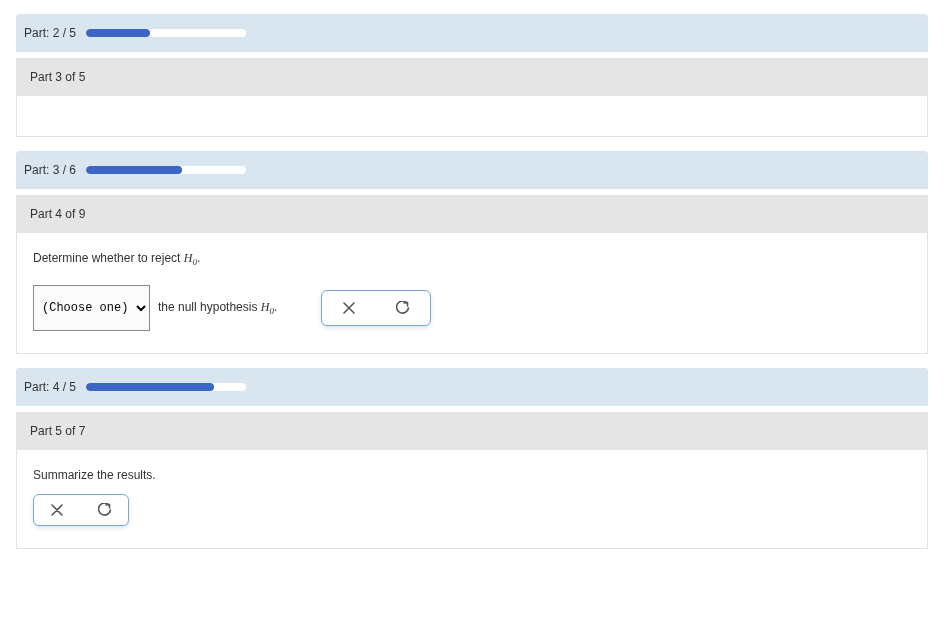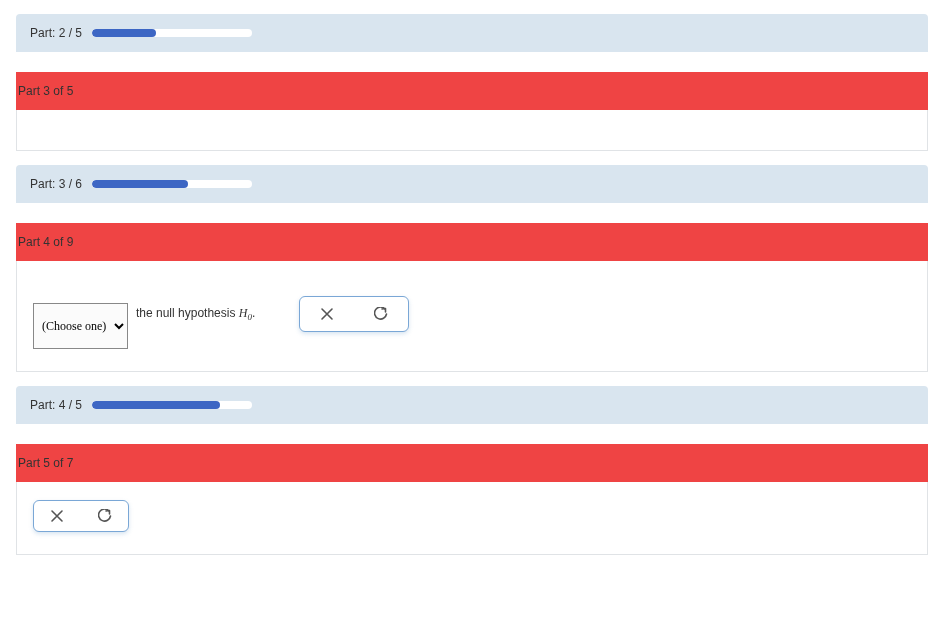--- a/index.html
+++ b/index.html
@@ -9,21 +9,21 @@
     }
     body {
       font-family: Verdana, Geneva, sans-serif;
       font-size: 12px;
       color: #333;
       background: #fff;
       padding: 8px 16px;
     }
     .part-header {
       background: #d9e5ef;
-      padding: 12px 14px;
+      padding: 12px 8px;
       border-radius: 4px 4px 0 0;
       display: flex;
       align-items: center;
       gap: 10px;
       margin-top: 6px;
     }
     .part-header .label {
       font-size: 12px;
       color: #333;
     }
@@ -33,24 +33,24 @@
       background: #fff;
       border-radius: 4px;
       overflow: hidden;
     }
     .progress-fill {
       height: 100%;
       background: #3c66c4;
       border-radius: 4px;
     }
     .sub-header {
-      background: #ef4444;
-      padding: 12px 2px;
-      font-size: 12px;
-      margin-top: 20px;
+      background: #e5e5e5;
+      padding: 12px 14px;
+      font-size: 12px;
+      margin-top: 6px;
     }
     .content-panel {
       background: #fff;
       border: 1px solid #e0e3e6;
       border-top: none;
       padding: 18px 16px 22px;
       margin-bottom: 14px;
     }
     .question-text {
       font-size: 12px;
@@ -95,27 +95,26 @@
       cursor: pointer;
       display: inline-flex;
       align-items: center;
       justify-content: center;
     }
     .tool-icon svg {
       width: 14px;
       height: 14px;
     }
     .choose-select {
-      font-family: Liberation Serif, serif;
+      font-family: Liberation Mono, monospace;
       font-size: 12px;
       border: 1px solid #888;
       background: #fbfbfb;
       padding: 14px 4px;
       cursor: pointer;
-      margin-top: 24px;
     }
     .inline-text {
       display: inline;
     }
     .h0 {
       font-style: italic;
       font-family: Georgia, serif;
     }
     .h0 .sub {
       font-size: 9px;
@@ -155,20 +154,23 @@
 <div class="part-header">
   <span class="label">Part: 3 / 6</span>
   <div class="progress-bar">
     <div class="progress-fill" style="width:60%"></div>
   </div>
 </div>
 
 <div class="sub-header">Part 4 of 9</div>
 
 <div class="content-panel">
+  <div class="question-text">
+    <span>Determine whether to reject </span><span class="h0"><span>H</span><span class="sub">0</span></span>.
+  </div>
   <div class="part4-row">
     <select class="choose-select">
       <option>(Choose one)</option>
     </select>
     <span class="inline-text">
       <span> the null hypothesis </span><span class="h0"><span>H</span><span class="sub">0</span></span>.
     </span>
     <div style="width:28px"></div>
     <div class="tool-box">
       <span class="tool-icon">
@@ -189,20 +191,21 @@
 <div class="part-header">
   <span class="label">Part: 4 / 5</span>
   <div class="progress-bar">
     <div class="progress-fill" style="width:80%"></div>
   </div>
 </div>
 
 <div class="sub-header">Part 5 of 7</div>
 
 <div class="content-panel">
+  <div class="question-text" style="margin-bottom:12px">Summarize the results.</div>
   <div class="part5-row">
     <div class="tool-box small">
       <span class="tool-icon">
         <svg viewBox="0 0 14 14">
             <path d="M2 2 L12 12 M12 2 L2 12" stroke="#555" stroke-width="1.6" fill="none" stroke-linecap="round"></path>
           </svg>
       </span>
       <span class="tool-icon">
         <svg viewBox="0 0 14 14">
             <path d="M11 2 A6 6 0 1 0 12.5 7" stroke="#555" stroke-width="1.6" fill="none" stroke-linecap="round"></path>

